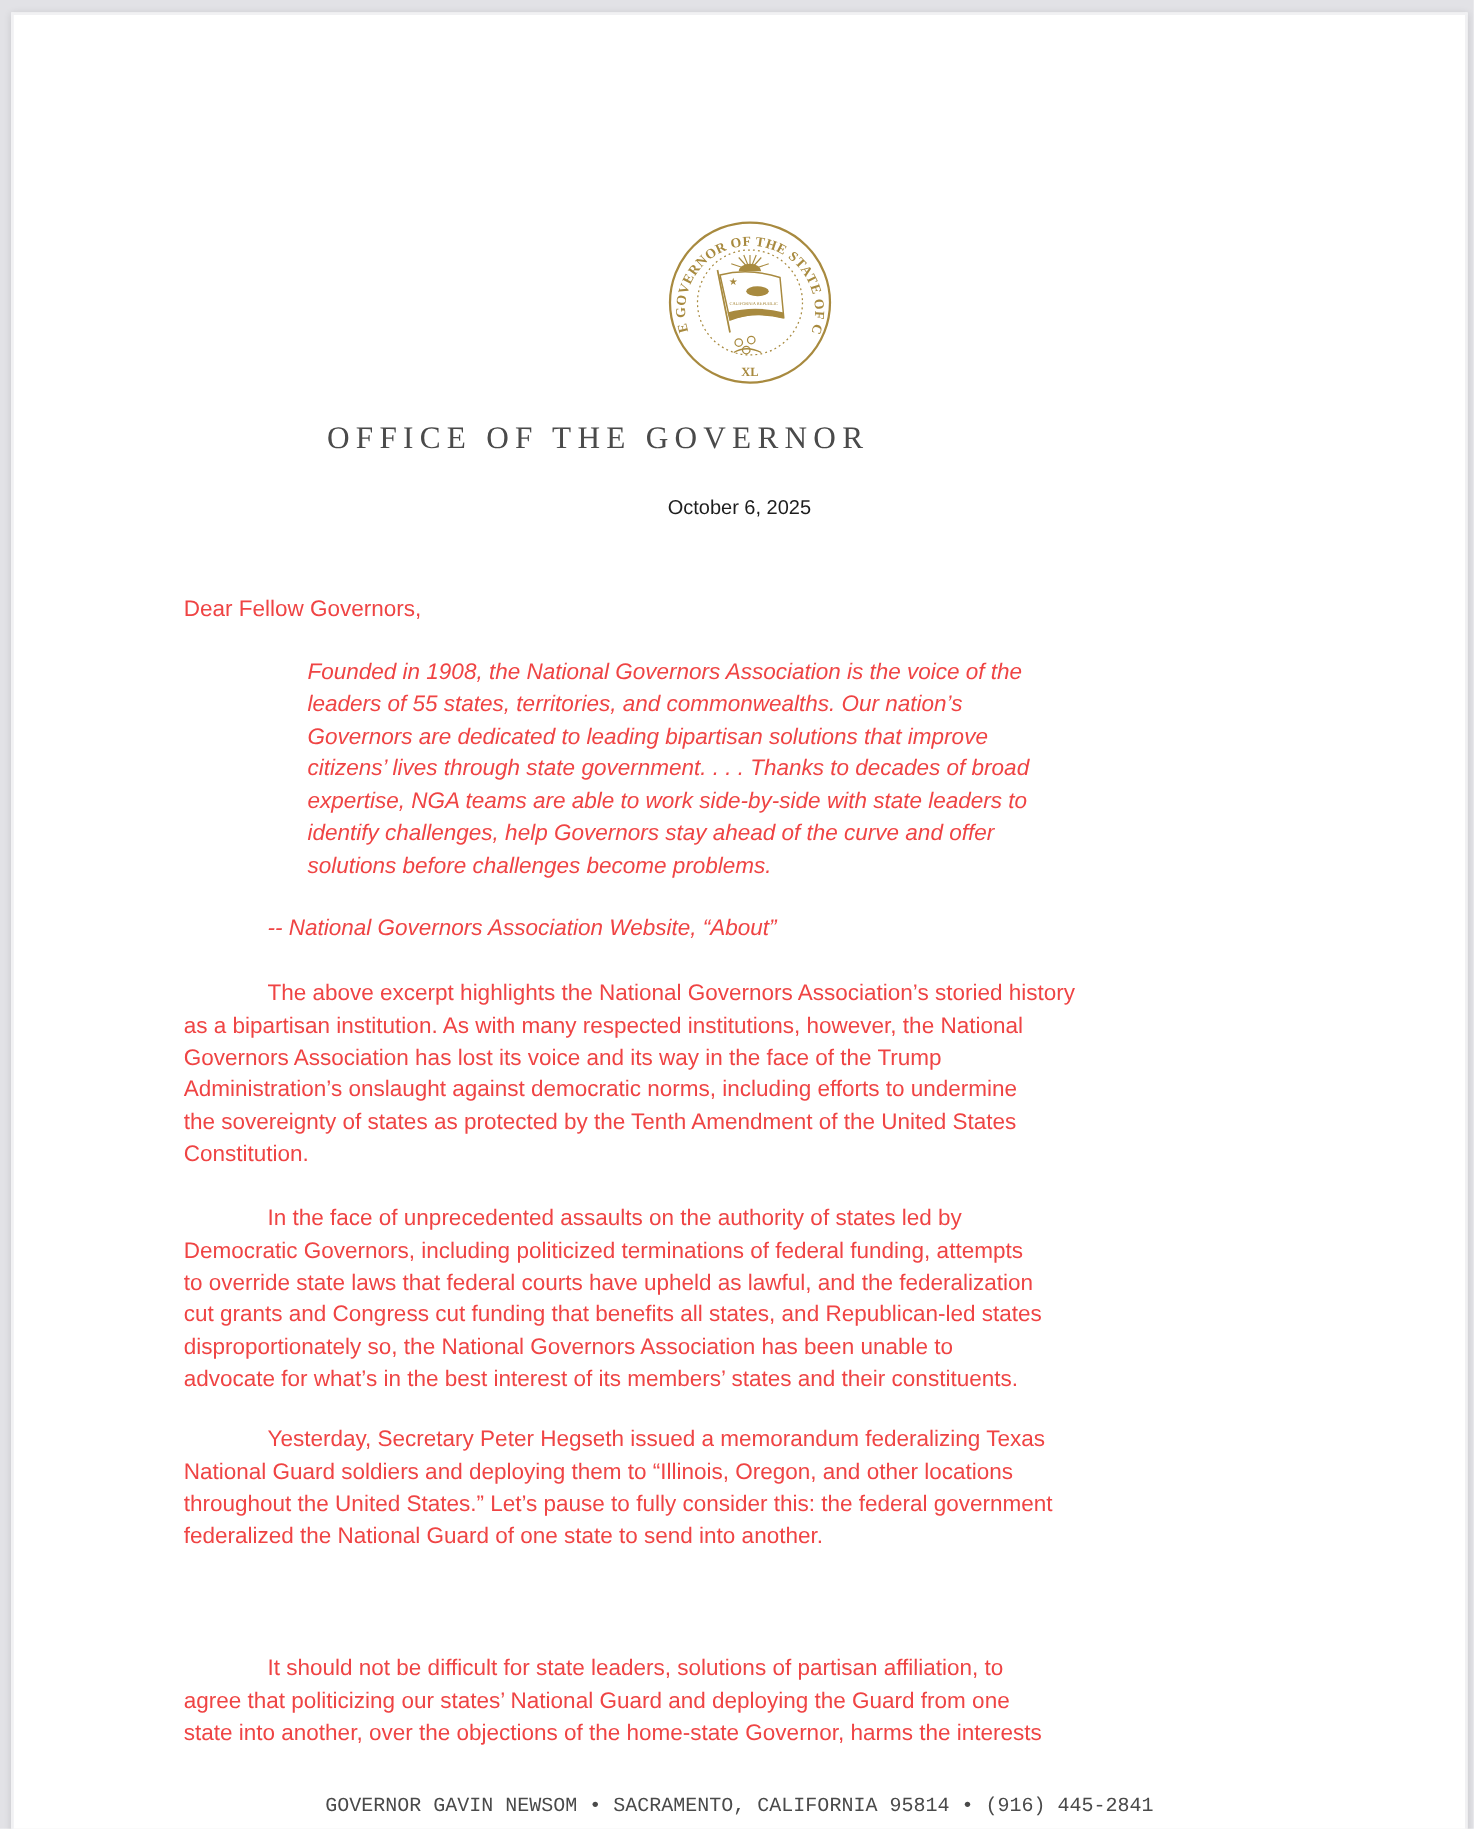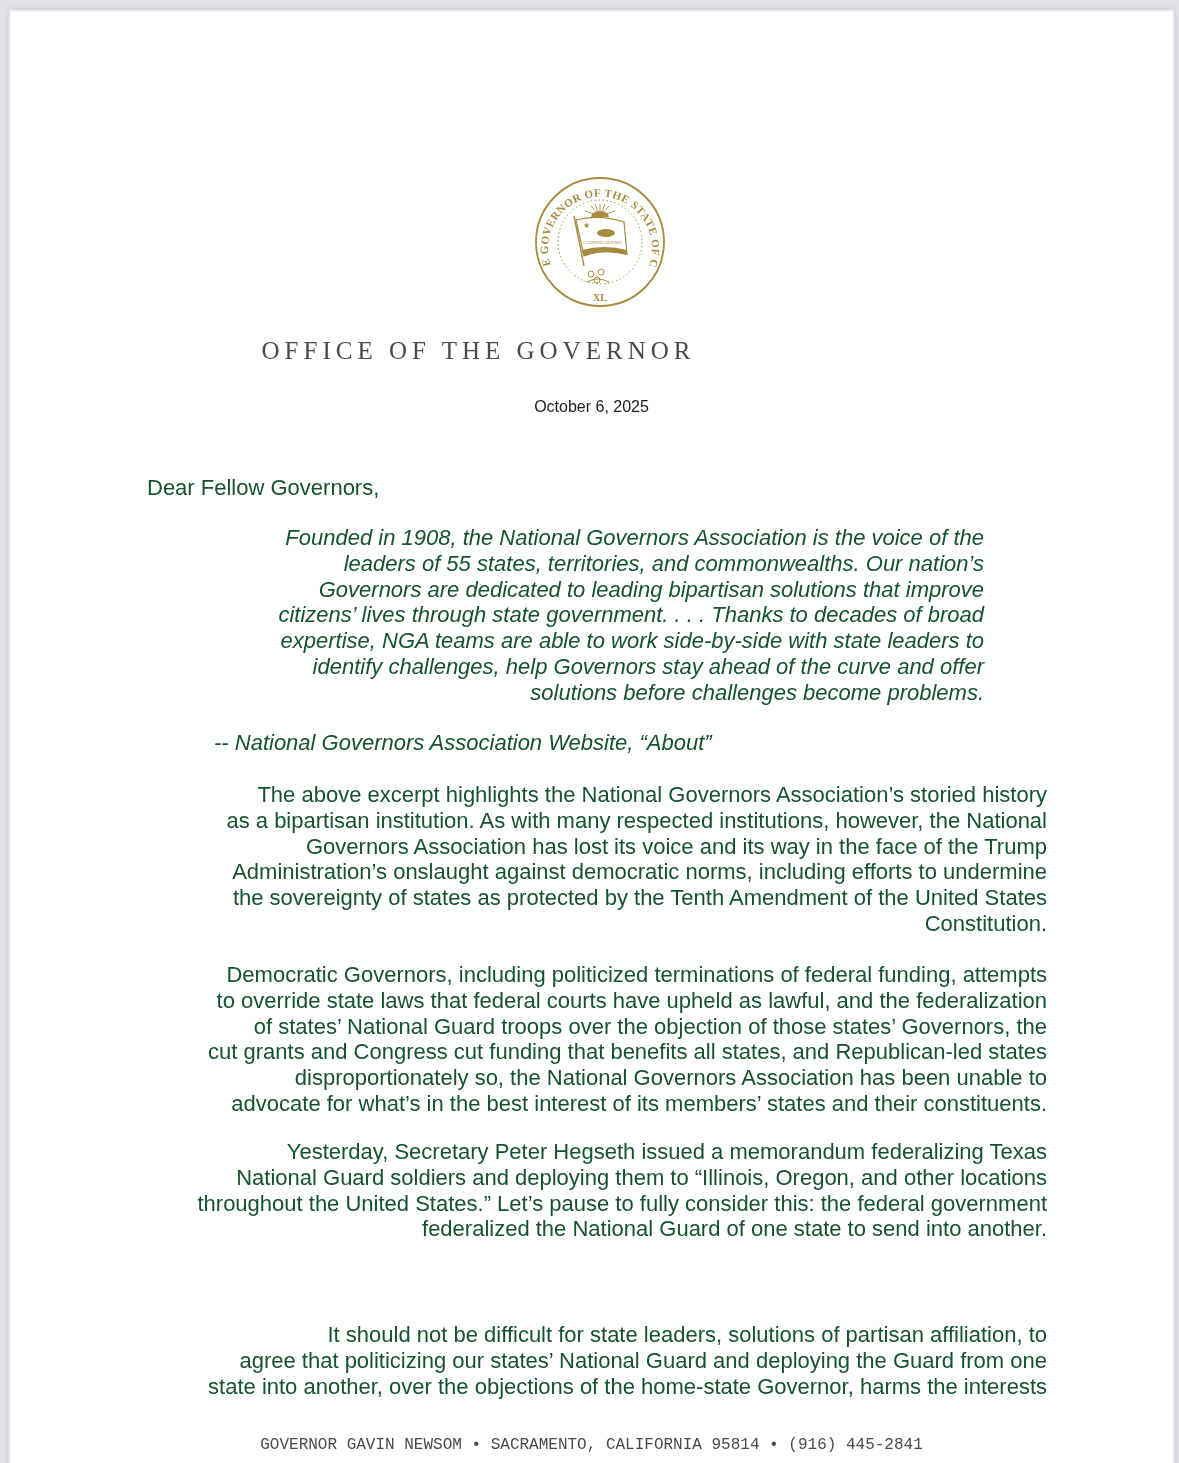--- a/index.html
+++ b/index.html
@@ -26,28 +26,28 @@
     font-size: 25px; letter-spacing: 5px; color: #4a4a4a;
   }
   .date {
     position: absolute; left: 0; width: 1161px; top: 386px;
     text-align: center;
     font-family: "Liberation Sans", sans-serif;
     font-size: 16px; color: #1d1d1d;
   }
   .body-text {
     font-family: "Liberation Sans", sans-serif;
-    font-size: 22px; color: #14532d; line-height: 25.8px; text-align: right;
+    font-size: 18px; color: #ef4444; line-height: 25.8px;
   }
   .salutation { position: absolute; left: 136px; top: 463px; }
   .quote {
     position: absolute; left: 203px; top: 513px; width: 770px;
     font-style: italic;
   }
-  .quote-line { display: block; white-space: nowrap; }
+  .quote-line { display: block; white-space: nowrap; margin-left: 32px; }
   .attrib {
     position: absolute; left: 203px; top: 718px; font-style: italic;
     white-space: nowrap;
   }
   .para {
     position: absolute; left: 136px; width: 900px;
   }
   .para .line { display: block; white-space: nowrap; }
   .para .line.first { padding-left: 67px; }
   .p1 { top: 770px; }
@@ -125,23 +125,23 @@
   <div class="body-text para p1">
     <span class="line first">The above excerpt highlights the National Governors Association’s storied history</span>
     <span class="line">as a bipartisan institution.  As with many respected institutions, however, the National</span>
     <span class="line">Governors Association has lost its voice and its way in the face of the Trump</span>
     <span class="line">Administration’s onslaught against democratic norms, including efforts to undermine</span>
     <span class="line">the sovereignty of states as protected by the Tenth Amendment of the United States</span>
     <span class="line">Constitution.</span>
   </div>
 
   <div class="body-text para p2">
+    <span class="line first">In the face of unprecedented assaults on the authority of states led by</span>
     <span class="line">Democratic Governors, including politicized terminations of federal funding, attempts</span>
     <span class="line">to override state laws that federal courts have upheld as lawful, and the federalization</span>
-    <span class="line">of states’ National Guard troops over the objection of those states’ Governors, the</span>
     <span class="line">cut grants and Congress cut funding that benefits all states, and Republican-led states</span>
     <span class="line">disproportionately so, the National Governors Association has been unable to</span>
     <span class="line">advocate for what’s in the best interest of its members’ states and their constituents.</span>
   </div>
 
   <div class="body-text para p3">
     <span class="line first">Yesterday, Secretary Peter Hegseth issued a memorandum federalizing Texas</span>
     <span class="line">National Guard soldiers and deploying them to “Illinois, Oregon, and other locations</span>
     <span class="line">throughout the United States.” Let’s pause to fully consider this: the federal government</span>
     <span class="line">federalized the National Guard of one state to send into another.</span>

